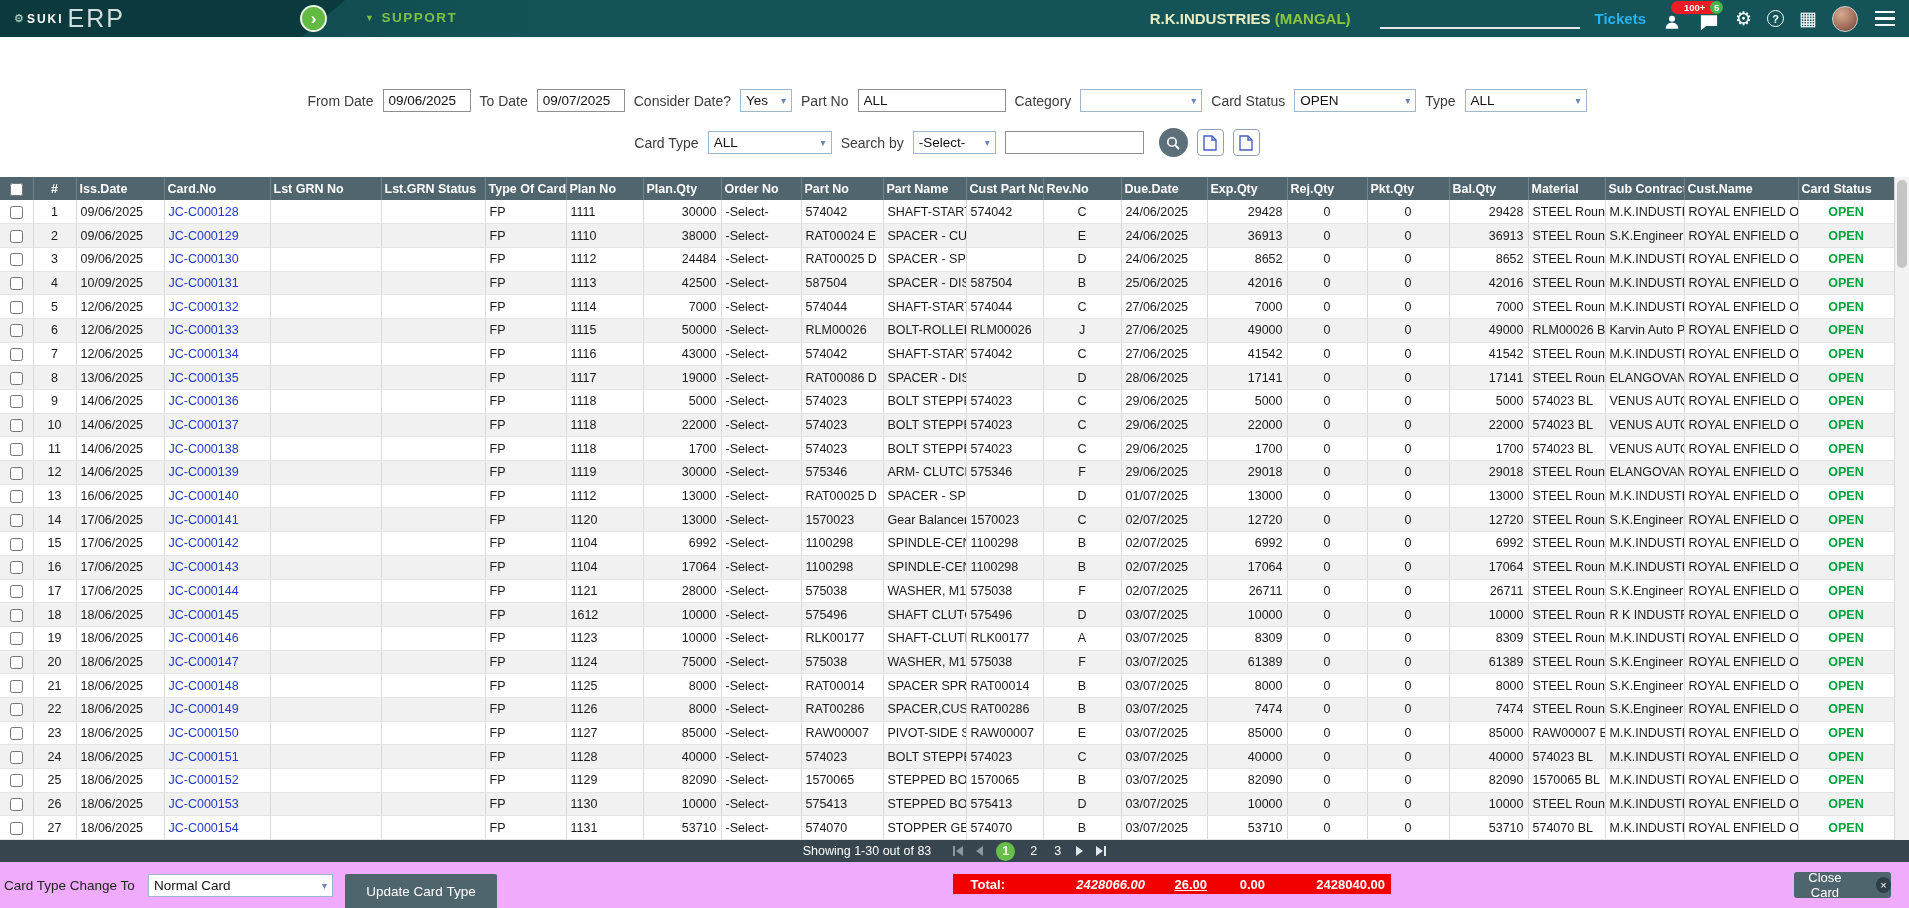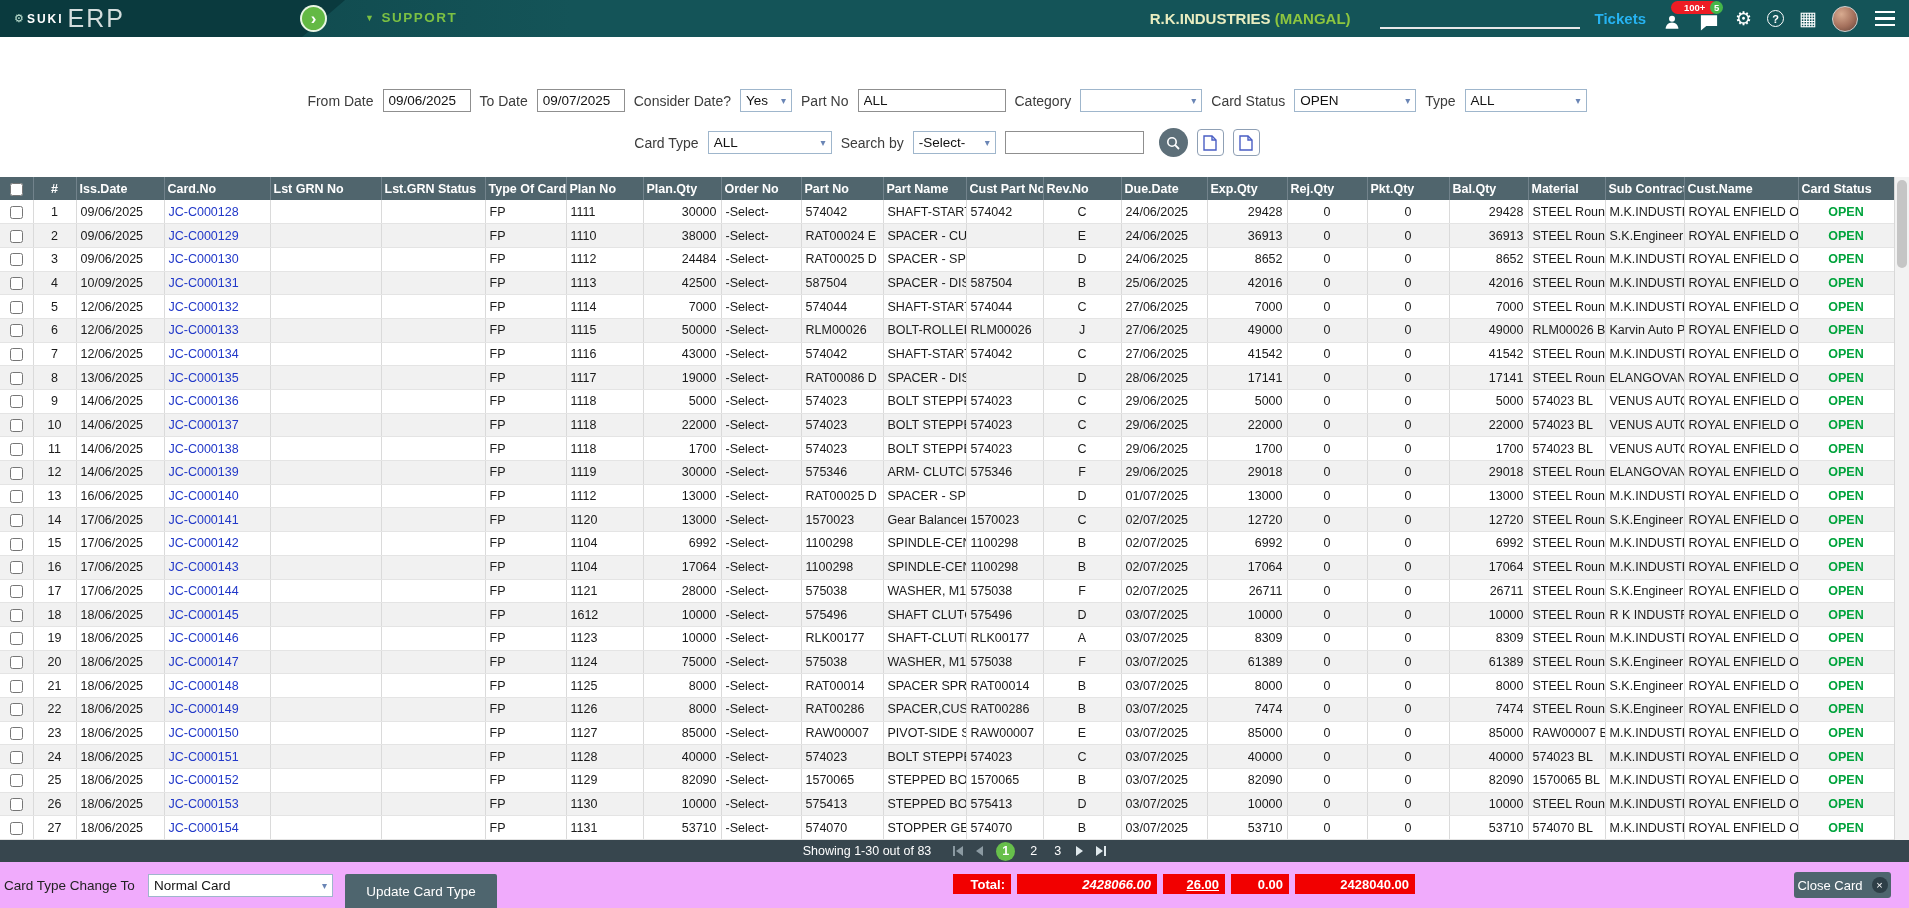--- a/index.html
+++ b/index.html
@@ -116,27 +116,27 @@
   .page-num.active { background:#67bf4b; width:19px; height:19px; border-radius:50%;
                      display:flex; align-items:center; justify-content:center; font-weight:bold; }
 
   
   .footerbar { position:absolute; top:862px; left:0; right:0; height:46px; background:#f0abfc; }
   .ft-label { position:absolute; left:4px; top:16px; font-size:13.5px; color:#222; }
   .ft-select { position:absolute; left:148px; top:12px; width:185px; }
   .update-btn { position:absolute; left:345px; bottom:0; width:152px; height:34px;
                 background:#4e656e; color:#fff; border:none; font-size:13.5px; cursor:pointer;
                 border-radius:2px 2px 0 0; font-family:"Liberation Sans",sans-serif; }
-  .totals { position:absolute; left:953px; top:12px; display:flex; gap:6px; }
+  .totals { position:absolute; left:953px; top:12px; display:flex; gap:0; }
   .tot-cell { background:#f20000; color:#fff; font-weight:bold; font-size:13px; height:20px;
               display:flex; align-items:center; justify-content:flex-end; padding:0 6px; }
   .tw58{width:58px;} .tw140{width:140px;font-style:italic;} .tw62{width:62px;text-decoration:underline;} .tw120{width:120px;}
   .close-btn { position:absolute; right:18px; top:10px; width:97px; height:26px; background:#4e656e;
                color:#fff; border:none; border-radius:3px; font-size:13px; cursor:pointer;
-               display:flex; align-items:center; justify-content:center; gap:9px;
+               display:flex; align-items:center; justify-content:center; gap:20px;
                font-family:"Liberation Sans",sans-serif; }
   .close-x { width:16px; height:16px; border-radius:50%; background:#2e3f47; color:#fff;
              font-size:11px; display:flex; align-items:center; justify-content:center; }
 
   
   .scrollbar { position:absolute; right:0; top:177px; width:15px; height:663px; background:#f2f2f2;
                border-left:1px solid #d8d8d8; }
   .scroll-thumb { position:absolute; left:2px; right:2px; top:3px; height:88px; background:#c5c5c5;
                   border-radius:6px; cursor:pointer; }
 </style>

